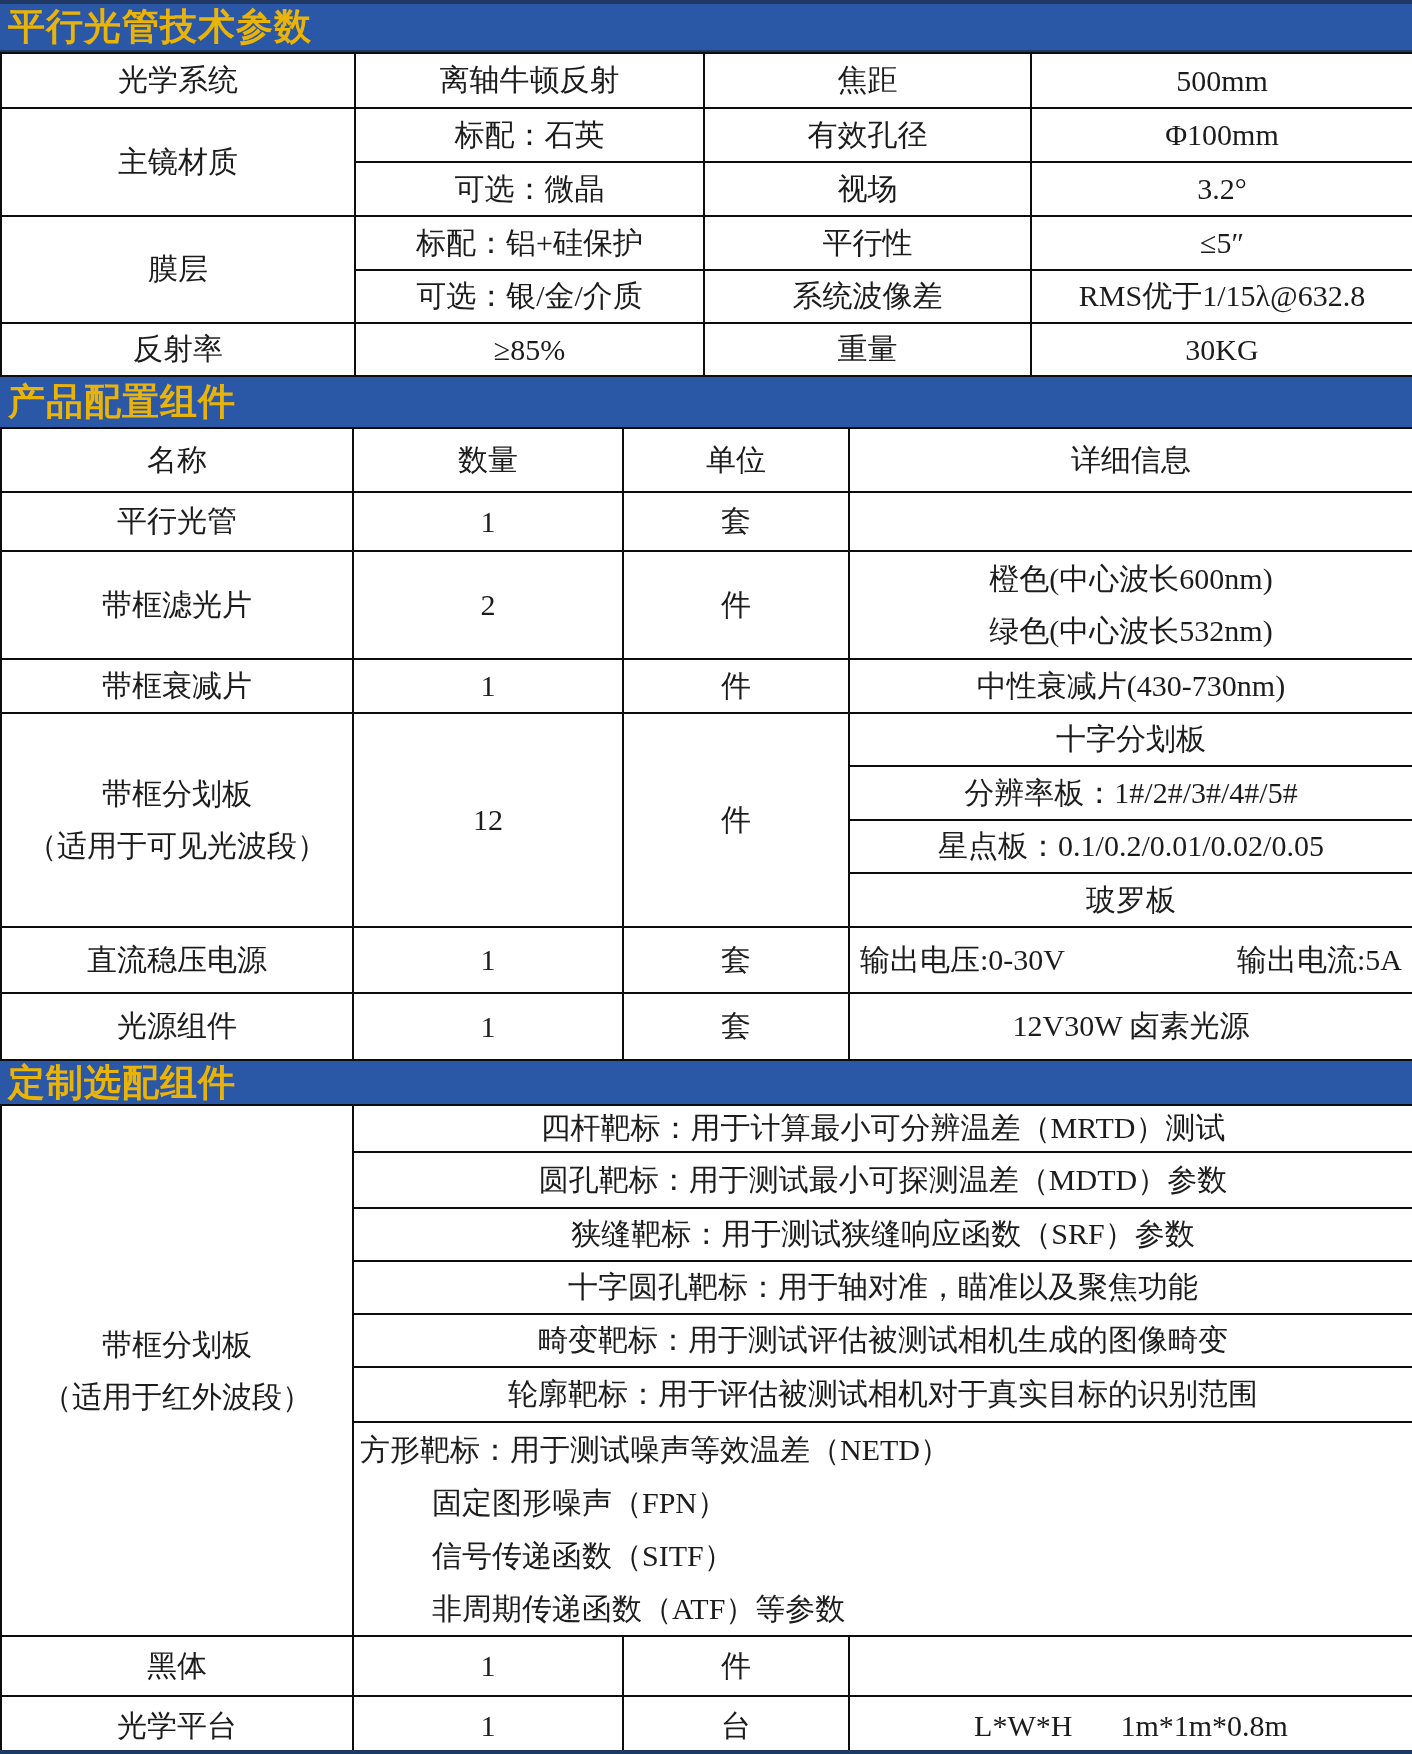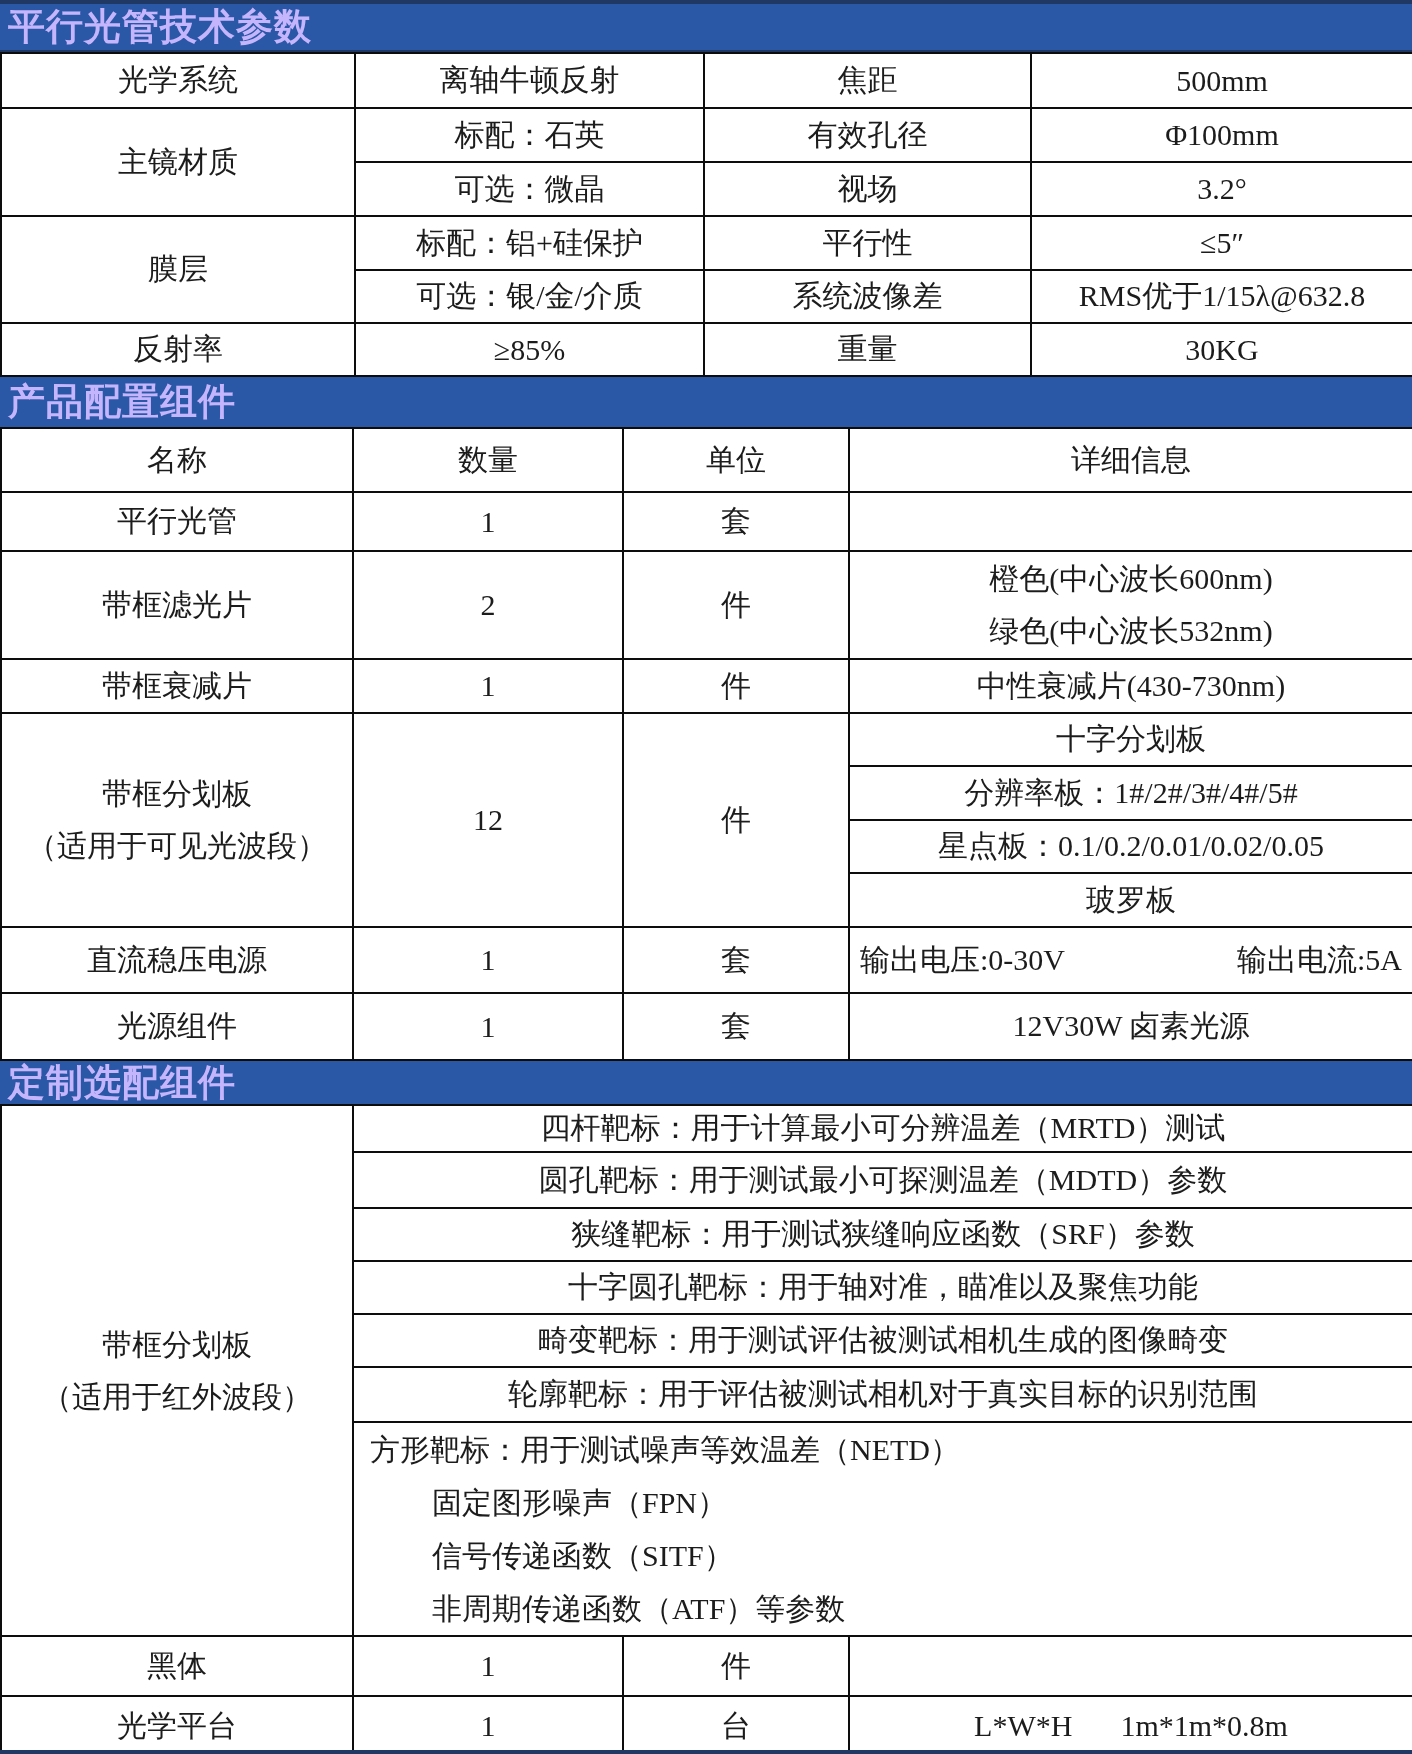--- a/index.html
+++ b/index.html
@@ -3,21 +3,21 @@
 <meta charset="utf-8">
 <style>
   html,body{margin:0;padding:0;background:#ffffff;}
   .page{
     width:1412px;height:1754px;box-sizing:border-box;background:#ffffff;
     border-top:4px solid #1F3864;border-bottom:4px solid #1F3864;
     font-family:"Liberation Serif","DejaVu Serif",serif;color:#1c1c1c;
     overflow:hidden;
   }
   .bar{
-    width:1412px;box-sizing:border-box;background:#2B57A7;color:#c4b5fd;
+    width:1412px;box-sizing:border-box;background:#2B57A7;color:#eab308;
     display:flex;align-items:center;padding-left:8px;
     font-family:"Liberation Sans","DejaVu Sans",sans-serif;
     font-weight:bold;font-size:37px;letter-spacing:1px;
   }
   .bar1{height:48px;border-bottom:2px solid #1F3864;}
   .bar2{height:50px;}
   .bar3{height:43px;}
   table.t{border-collapse:collapse;table-layout:fixed;width:1412px;}
   table.t td{
     border:2px solid #0d0d0d;text-align:center;vertical-align:middle;
@@ -25,21 +25,21 @@
   }
   td.hdr{font-size:31px;}
   td.leftcell{text-align:left;padding-left:14px;}
   .rh47{height:47px}.rh53{height:53px}.rh54{height:54px}.rh55{height:55px}
   .rh56{height:56px}.rh59{height:59px}.rh60{height:60px}.rh64{height:64px}
   .rh66{height:66px}.rh67{height:67px}.rh108{height:108px}.rh213{height:213px}
   .twoline div{line-height:52px;}
   .split{display:flex;justify-content:space-between;padding:0 10px;}
   .dims{display:flex;justify-content:center;gap:48px;}
   .sq div{line-height:53px;text-align:left;}
-  .sq .first{padding-left:16px;}
+  .sq .first{padding-left:6px;}
   .sq .cont{padding-left:78px;}
 </style>
 </head>
 <body>
 
 <div class="page">
 
   <div class="bar bar1">
     <span>平行光管技术参数</span>
   </div>

